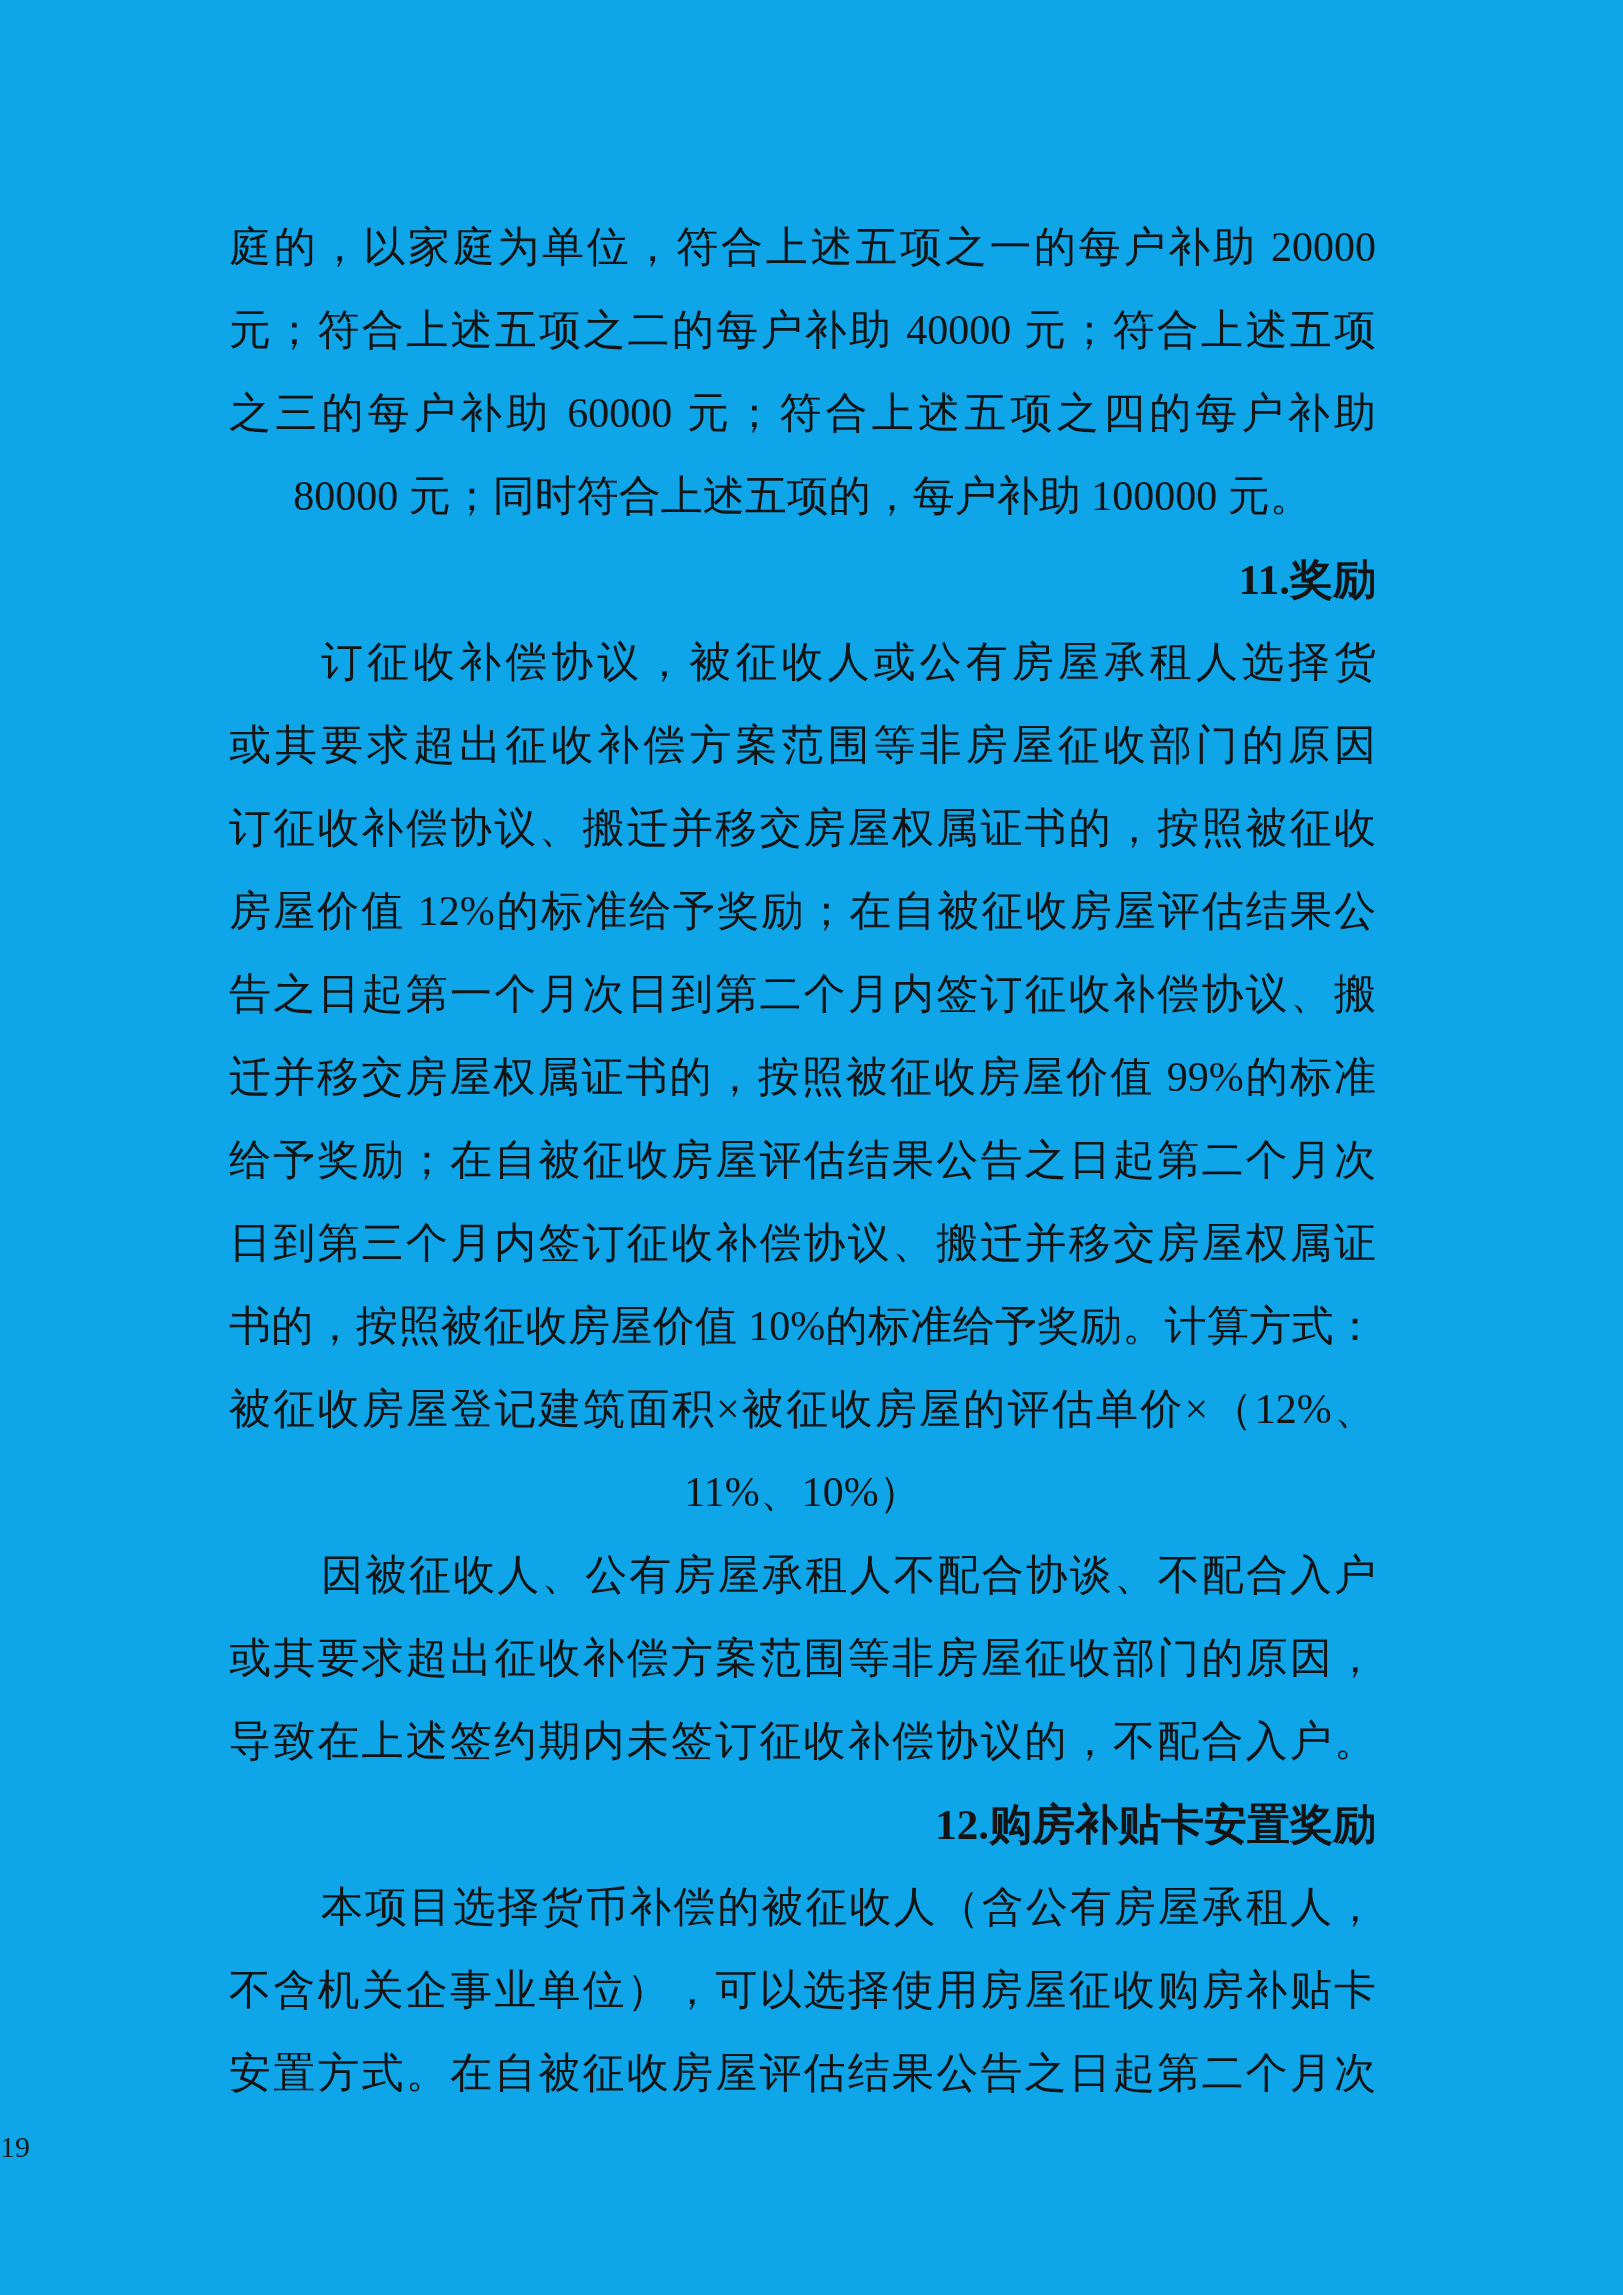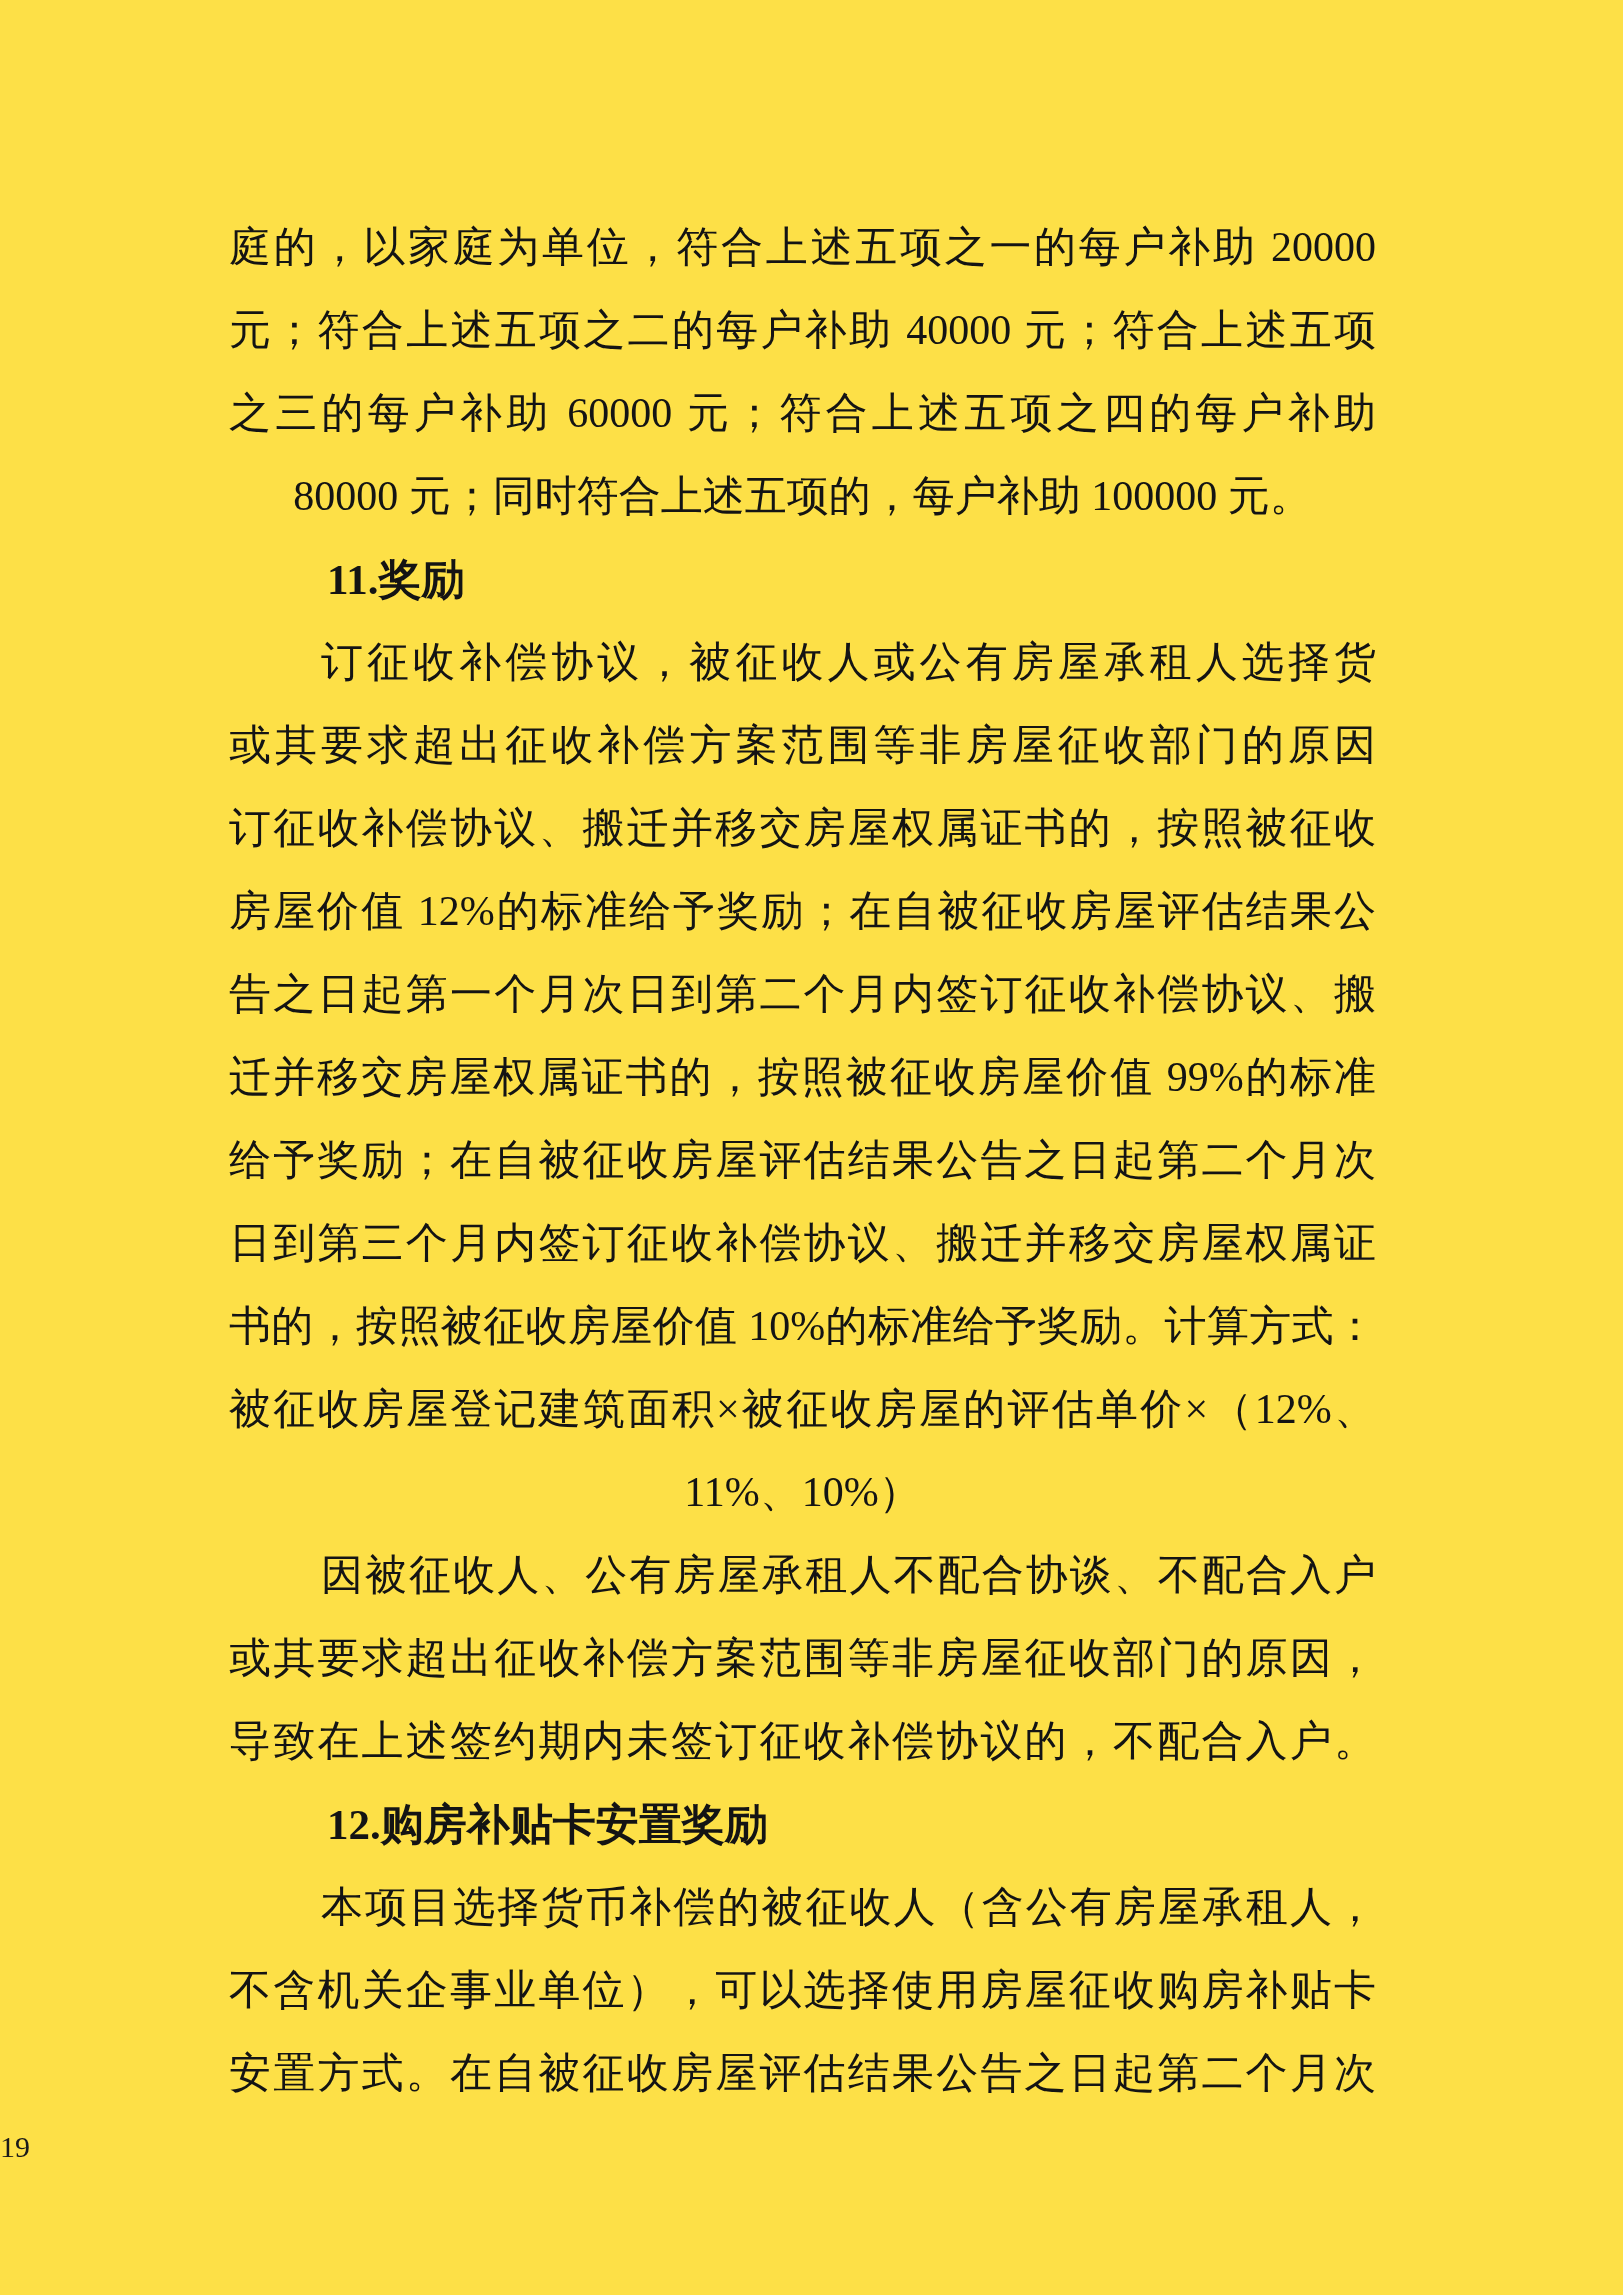--- a/index.html
+++ b/index.html
@@ -7,21 +7,21 @@
     padding: 0;
     width: 1623px;
     height: 2295px;
     background: #ffffff;
     overflow: hidden;
   }
   .page {
     position: relative;
     width: 1623px;
     height: 2295px;
-    background: #fde047;
+    background: #0ea5e9;
     color: #141414;
     font-family: "Liberation Serif", serif;
   }
   .text-block {
     position: absolute;
     left: 229px;
     top: 206px;
     width: 1147px;
   }
   .line {
@@ -40,21 +40,21 @@
     text-align: center;
   }
   
   .indent {
     padding-left: 92px;
   }
   .heading {
     font-weight: bold;
     padding-left: 98px;
     font-size: 43px;
-    text-align: left;
+    text-align: right;
   }
   .page-number {
     position: absolute;
     left: 0;
     top: 2121px;
     width: 100%;
     height: 52px;
     line-height: 52px;
     text-align: left;
     font-size: 30px;

